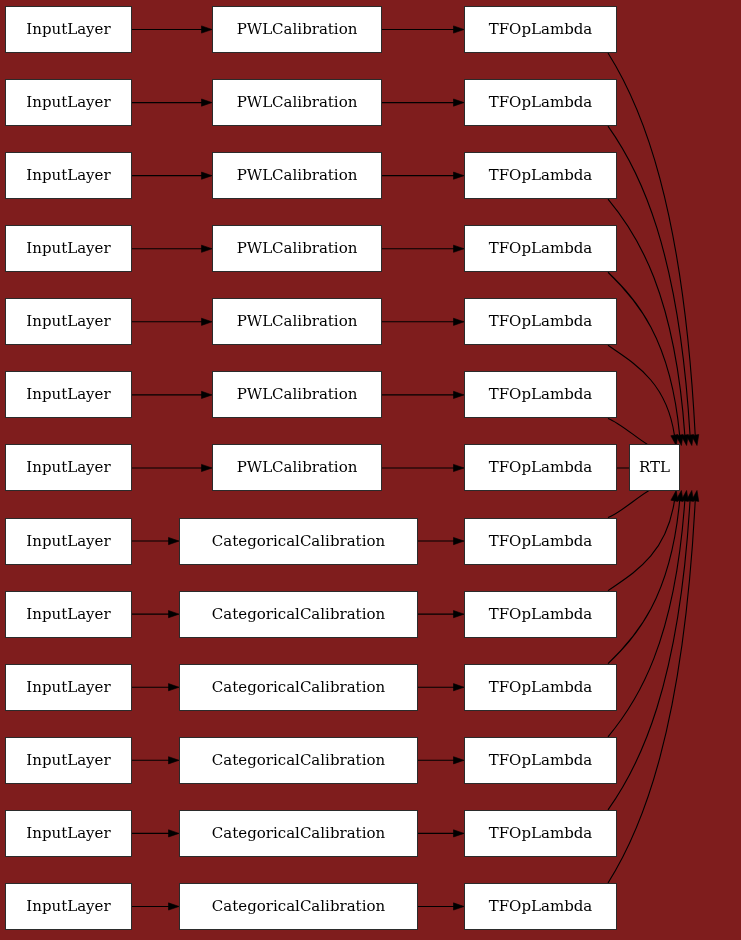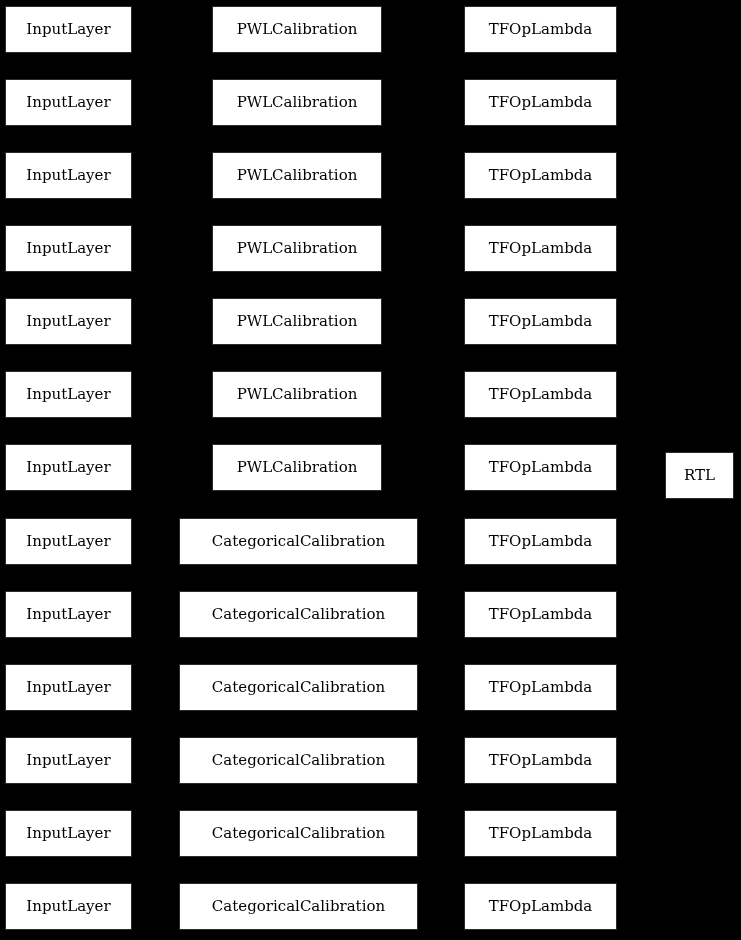--- a/index.html
+++ b/index.html
@@ -8,21 +8,21 @@
     padding: 0;
     background: #ffffff;
   }
   body {
     font-family: "DejaVu Serif", "Liberation Serif", serif;
   }
   #graph-canvas {
     position: relative;
     width: 741px;
     height: 940px;
-    background: #000000;
+    background: #7f1d1d;
     overflow: hidden;
   }
   #edge-layer {
     position: absolute;
     left: 0;
     top: 0;
     width: 741px;
     height: 940px;
     pointer-events: none;
   }
@@ -252,17 +252,17 @@
       </div>
       <div class="gnode" style="left: 5px; top: 882.96px; width: 127px; height: 47px;">
         <span class="nlabel">InputLayer</span>
       </div>
       <div class="gnode" style="left: 179px; top: 882.96px; width: 239px; height: 47px;">
         <span class="nlabel">CategoricalCalibration</span>
       </div>
       <div class="gnode" style="left: 464px; top: 882.96px; width: 153px; height: 47px;">
         <span class="nlabel">TFOpLambda</span>
       </div>
-      <div class="gnode" style="left: 665px; top: 444.48px; width: 69px; height: 47px; margin-top: 8px;">
+      <div class="gnode" style="left: 629px; top: 444.48px; width: 51px; height: 47px;">
         <span class="nlabel">RTL</span>
       </div>
     </div>
 </div>
 
 </body></html>

